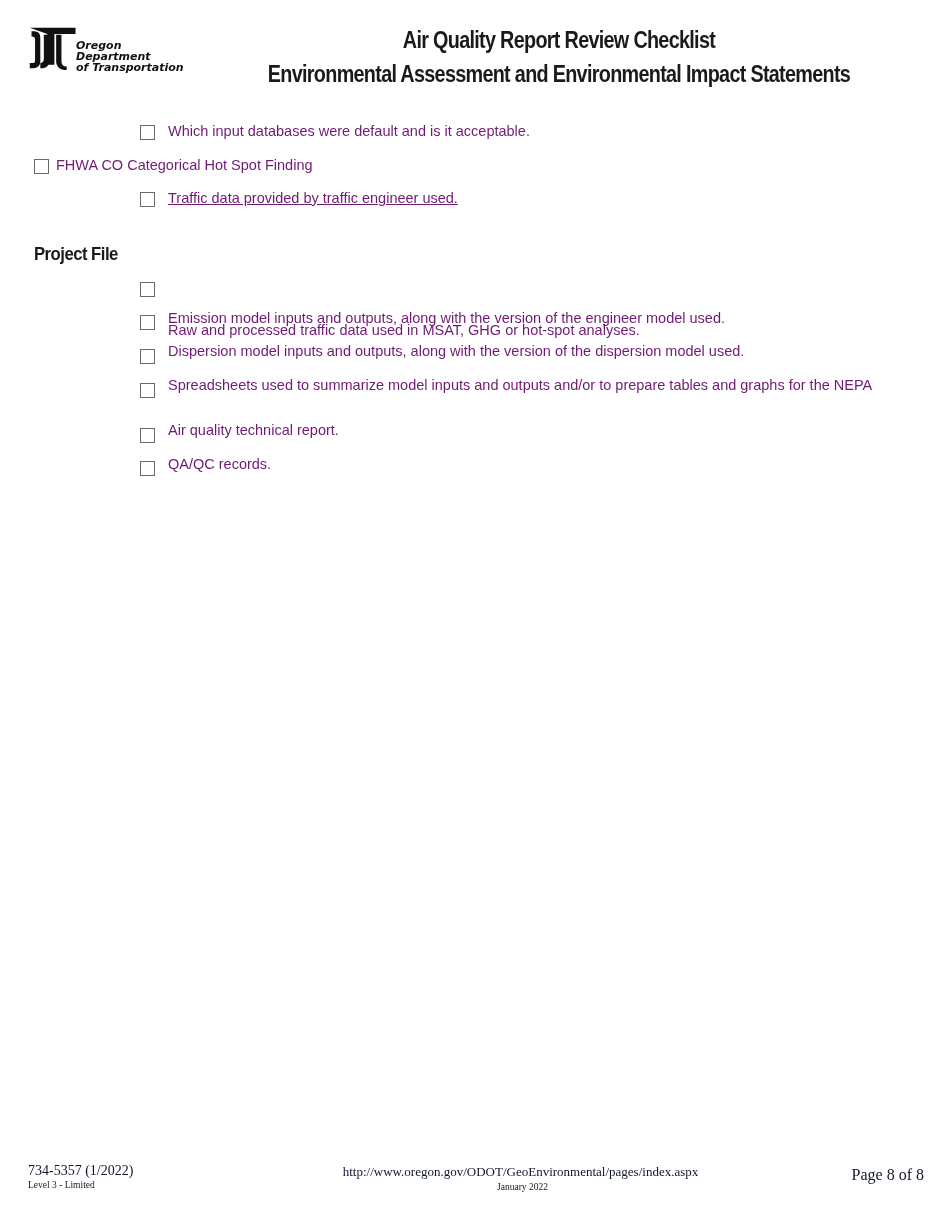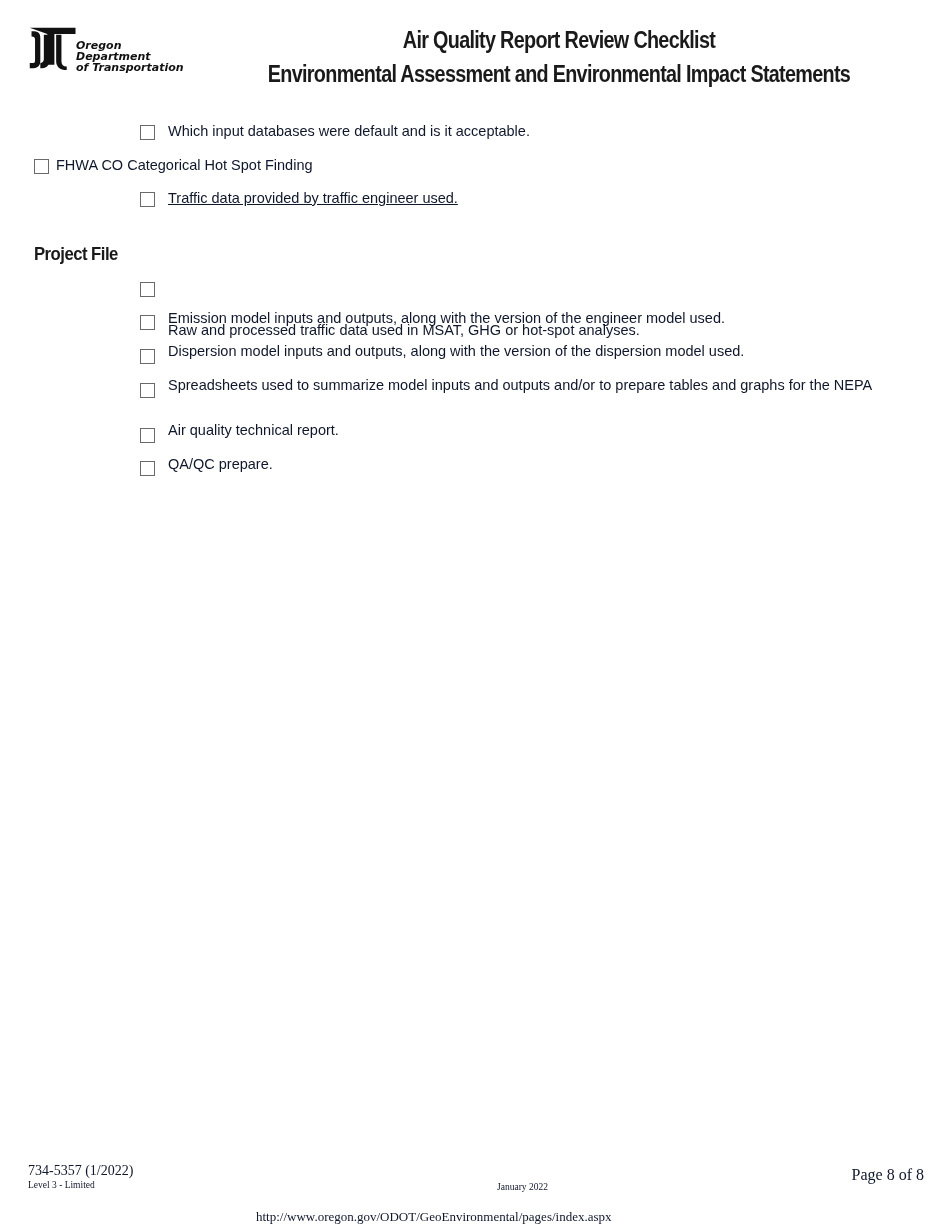--- a/index.html
+++ b/index.html
@@ -7,21 +7,21 @@
          font-family: "Liberation Sans", sans-serif; color: #231f20; }
   .logo { position: absolute; left: 28px; top: 26px; width: 170px; height: 50px; }
   .logo svg { position: absolute; left: 0; top: 0; }
   .logo-text { position: absolute; left: 48px; top: 14px; font-family: "DejaVu Sans", sans-serif;
                font-weight: bold; font-style: italic; font-size: 11px; line-height: 11px; color: #111; }
   .title { position: absolute; left: 200px; width: 718px; text-align: center;
            font-family: "Liberation Sans", sans-serif; font-weight: bold; color: #1a1a1a;
            transform-origin: center; }
   .title1 { top: 27px; font-size: 23px; letter-spacing: -0.8px; transform: scaleX(0.86); }
   .title2 { top: 61px; font-size: 23px; letter-spacing: -0.8px; transform: scaleX(0.86); white-space: nowrap; }
-  .item { position: absolute; font-size: 14.5px; line-height: 20px; color: #0f172a; }
+  .item { position: absolute; font-size: 14.5px; line-height: 20px; color: #701a75; }
   .cb { position: absolute; width: 13px; height: 13px; border: 1.5px solid #6a6a6a; background: #fff; cursor: pointer; }
   .section-heading { position: absolute; left: 34px; top: 243px; font-size: 19px; font-weight: bold;
                      color: #1a1a1a; letter-spacing: -0.6px; transform: scaleX(0.88); transform-origin: left; }
   .footer { position: absolute; font-family: "Liberation Serif", serif; color: #0f172a; }
 </style>
 </head>
 <body>
 
 <div class="logo">
   <svg width="48" height="48" viewBox="0 0 48 48">
@@ -70,20 +70,20 @@
 <div>
   <span class="cb" style="left:140px; top:383px;"></span>
   <span class="item" style="left:168px; top:375px; width:730px;">Spreadsheets used to summarize model inputs and outputs and/or to prepare tables and graphs for the NEPA</span>
 </div>
 <div>
   <span class="cb" style="left:140px; top:428px;"></span>
   <span class="item" style="left:168px; top:420px;">Air quality technical report.</span>
 </div>
 <div>
   <span class="cb" style="left:140px; top:461px;"></span>
-  <span class="item" style="left:168px; top:454px;">QA/QC prepare.</span>
+  <span class="item" style="left:168px; top:454px;">QA/QC records.</span>
 </div>
 
 <div class="footer" style="left:28px; top:1163px; font-size:14px;">734-5357 (1/2022)</div>
 <div class="footer" style="left:28px; top:1180px; font-size:9.5px;">Level 3 - Limited</div>
-<div class="footer" style="left:256px; width:545px; top:1164px; font-size:13px;margin-top:45px;">http://www.oregon.gov/ODOT/GeoEnvironmental/pages/index.aspx</div>
+<div class="footer" style="left:248px; width:545px; text-align:center; top:1164px; font-size:13px;">http://www.oregon.gov/ODOT/GeoEnvironmental/pages/index.aspx</div>
 <div class="footer" style="left:250px; width:545px; text-align:center; top:1182px; font-size:9.5px;">January 2022</div>
 <div class="footer" style="right:26px; top:1166px; font-size:16px;">Page 8 of 8</div>
 
 </body></html>

